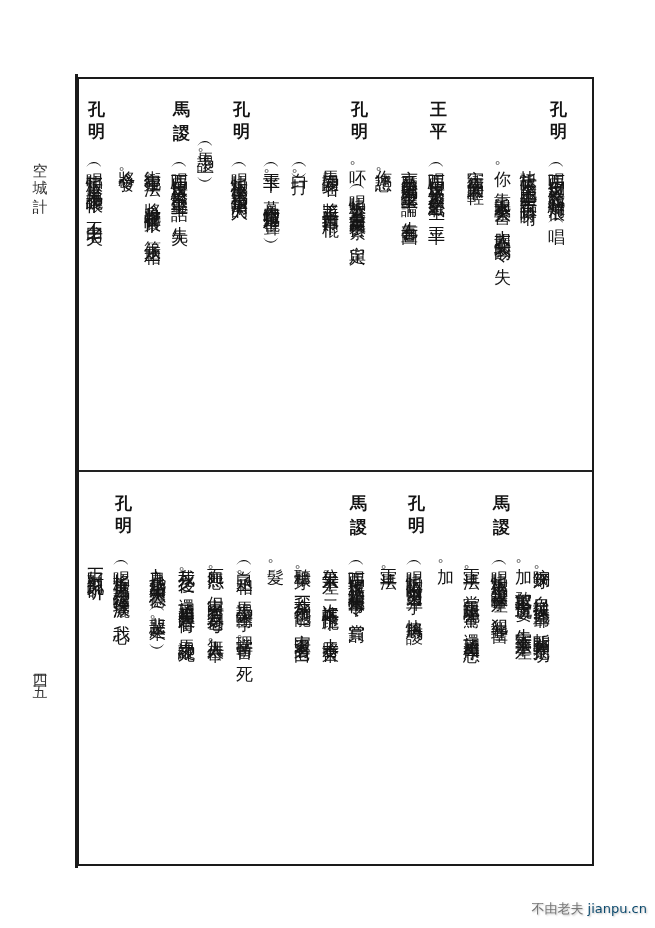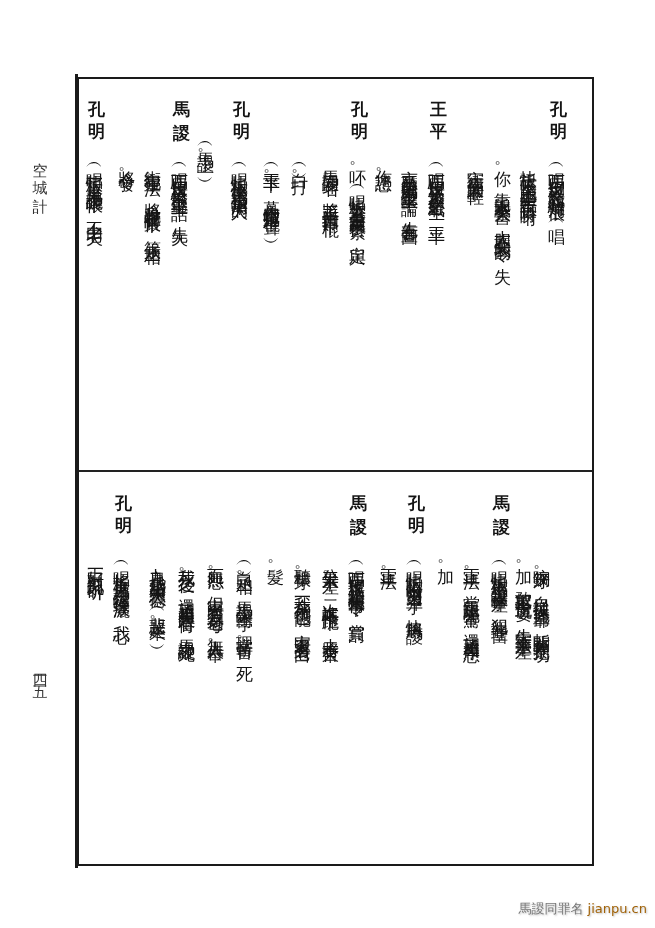--- a/index.html
+++ b/index.html
@@ -9,21 +9,21 @@
            border:2px solid #1a1a1a; border-top-width:2px; box-sizing:border-box; }
   .frame-left-thick { position:absolute; left:75px; top:74px; width:3px; height:794px; background:#1a1a1a; }
   .mid-rule { position:absolute; left:79px; top:470px; width:513px; height:2px; background:#222; }
   .side { position:absolute; left:30px; font-size:15px; color:#333; writing-mode:vertical-rl; letter-spacing:18px; }
   .col { position:absolute; writing-mode:vertical-rl; text-orientation:upright;
          font-size:17px; line-height:20px; letter-spacing:2.6px; white-space:nowrap; }
   .spk { position:absolute; writing-mode:vertical-rl; text-orientation:upright;
          font-size:17px; font-weight:bold; letter-spacing:22px; }
   .watermark { position:absolute; right:8px; bottom:10px; font-family:"DejaVu Sans", sans-serif;
                font-size:13px; color:#777; text-shadow:1px 1px 2px #bbb; }
-  .watermark .en { color:#a16207; }
+  .watermark .en { color:#0c4a6e; }
 </style>
 </head>
 <body>
 
 <div class="frame-left-thick"></div>
 <div class="frame"></div>
 <div class="mid-rule"></div>
 
 <div class="side" style="top:150px;">空城計</div>
 <div class="side" style="top:662px; letter-spacing:6px;">四一五</div>
@@ -71,15 +71,15 @@
     <div class="col" style="left: 266px; top: 555px;">髮。</div>
     <div class="col" style="left: 235px; top: 555px;">（白）丞相。馬謖失守街亭。理當斬首。死</div>
     <div class="col" style="left: 206px; top: 555px;">而無怨。但家中尚有八旬老母。無人侍奉。</div>
     <div class="col" style="left: 177px; top: 555px;">我死之後。還望丞相另眼看待。馬謖縱死</div>
     <div class="col" style="left: 148px; top: 555px;">九泉也感丞相大恩大德。（悲哭起來。）</div>
     <div class="col" style="left: 112px; top: 555px;">（唱搖板）見馬謖只哭得珠淚灑。我心</div>
     <div class="col" style="left: 86px; top: 555px;">中好一似亂刀斫。</div>
   </div>
 
 <div class="watermark">
-  <span>馬謖同罪名</span>
+  <span>不由老夫</span>
   <span class="en">jianpu.cn</span>
 </div>
 
 </body></html>

